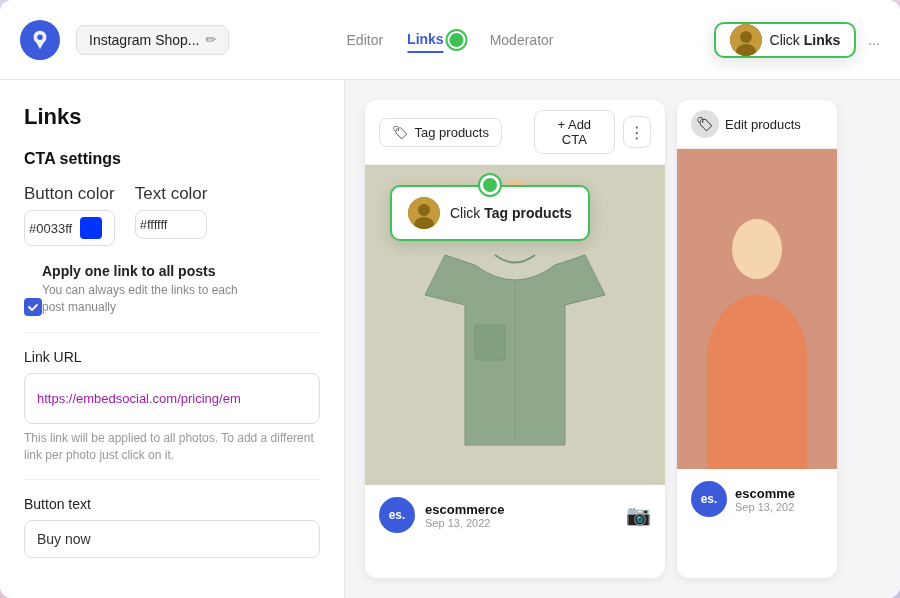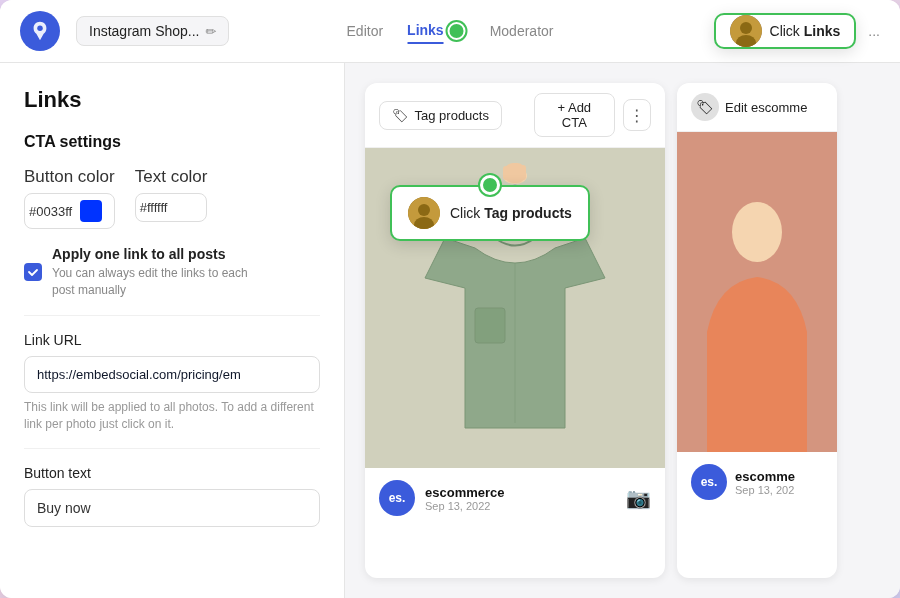--- a/index.html
+++ b/index.html
@@ -20,21 +20,21 @@
       display: flex;
       flex-direction: column;
       border-radius: 12px;
       overflow: hidden;
       box-shadow: 0 8px 32px rgba(0,0,0,0.18);
     }
 
     
     .top-nav {
       background: #fff;
-      height: 63px;
+      height: 80px;
       display: flex;
       align-items: center;
       padding: 0 20px;
       border-bottom: 1px solid #e5e5e5;
       gap: 16px;
       flex-shrink: 0;
       position: relative;
       z-index: 10;
       justify-content: space-between;
     }
@@ -230,22 +230,21 @@
       flex-shrink: 0;
     }
 
     .color-text {
       font-size: 13px;
       color: #333;
     }
 
     .checkbox-row {
       display: flex;
-      align-items: center;
-      gap: 10px;
+      align-items: flex-end;
       margin-bottom: 12px;
     }
 
     .checkbox {
       width: 18px;
       height: 18px;
       background: #3b5bdb;
       border-radius: 4px;
       display: flex;
       align-items: center;
@@ -278,23 +277,23 @@
       font-weight: 400;
       color: #222;
       margin-bottom: 8px;
       margin-top: 4px;
     }
 
     .url-input {
       width: 100%;
       border: 1px solid #ddd;
       border-radius: 8px;
-      padding: 10px 12px;
+      padding: 17px 12px;
       font-size: 13px;
-      color: #0f172a;
+      color: #a21caf;
       background: #fff;
       outline: none;
     }
 
     .url-hint {
       font-size: 12px;
       color: #999;
       margin-top: 6px;
       line-height: 1.4;
     }
@@ -683,21 +682,21 @@
           <span class="post-instagram-icon">📷</span>
         </div>
       </div>
 
       <div class="post-card-partial">
         <div class="partial-header">
 
           <div style="width:28px;height:28px;border-radius:50%;background:#e0e0e0;display:flex;align-items:center;justify-content:center;">
             <span style="font-size:14px;">🏷</span>
           </div>
-          <span style="font-size:13px;font-weight:500;color:#222;">Edit escomme</span>
+          <span style="font-size:13px;font-weight:500;color:#222;">Edit products</span>
         </div>
 
         <div class="partial-image">
           <svg viewBox="0 0 160 320" width="160" height="320" xmlns="http://www.w3.org/2000/svg">
             <rect width="160" height="320" fill="#c8907a"></rect>
             <rect width="160" height="320" fill="#d4957f"></rect>
 
             <ellipse cx="80" cy="100" rx="25" ry="30" fill="#f5d5b0"></ellipse>
             <path d="M30 200 Q40 150 80 145 Q120 150 130 200 L130 320 L30 320 Z" fill="#e8855a"></path>
           </svg>

